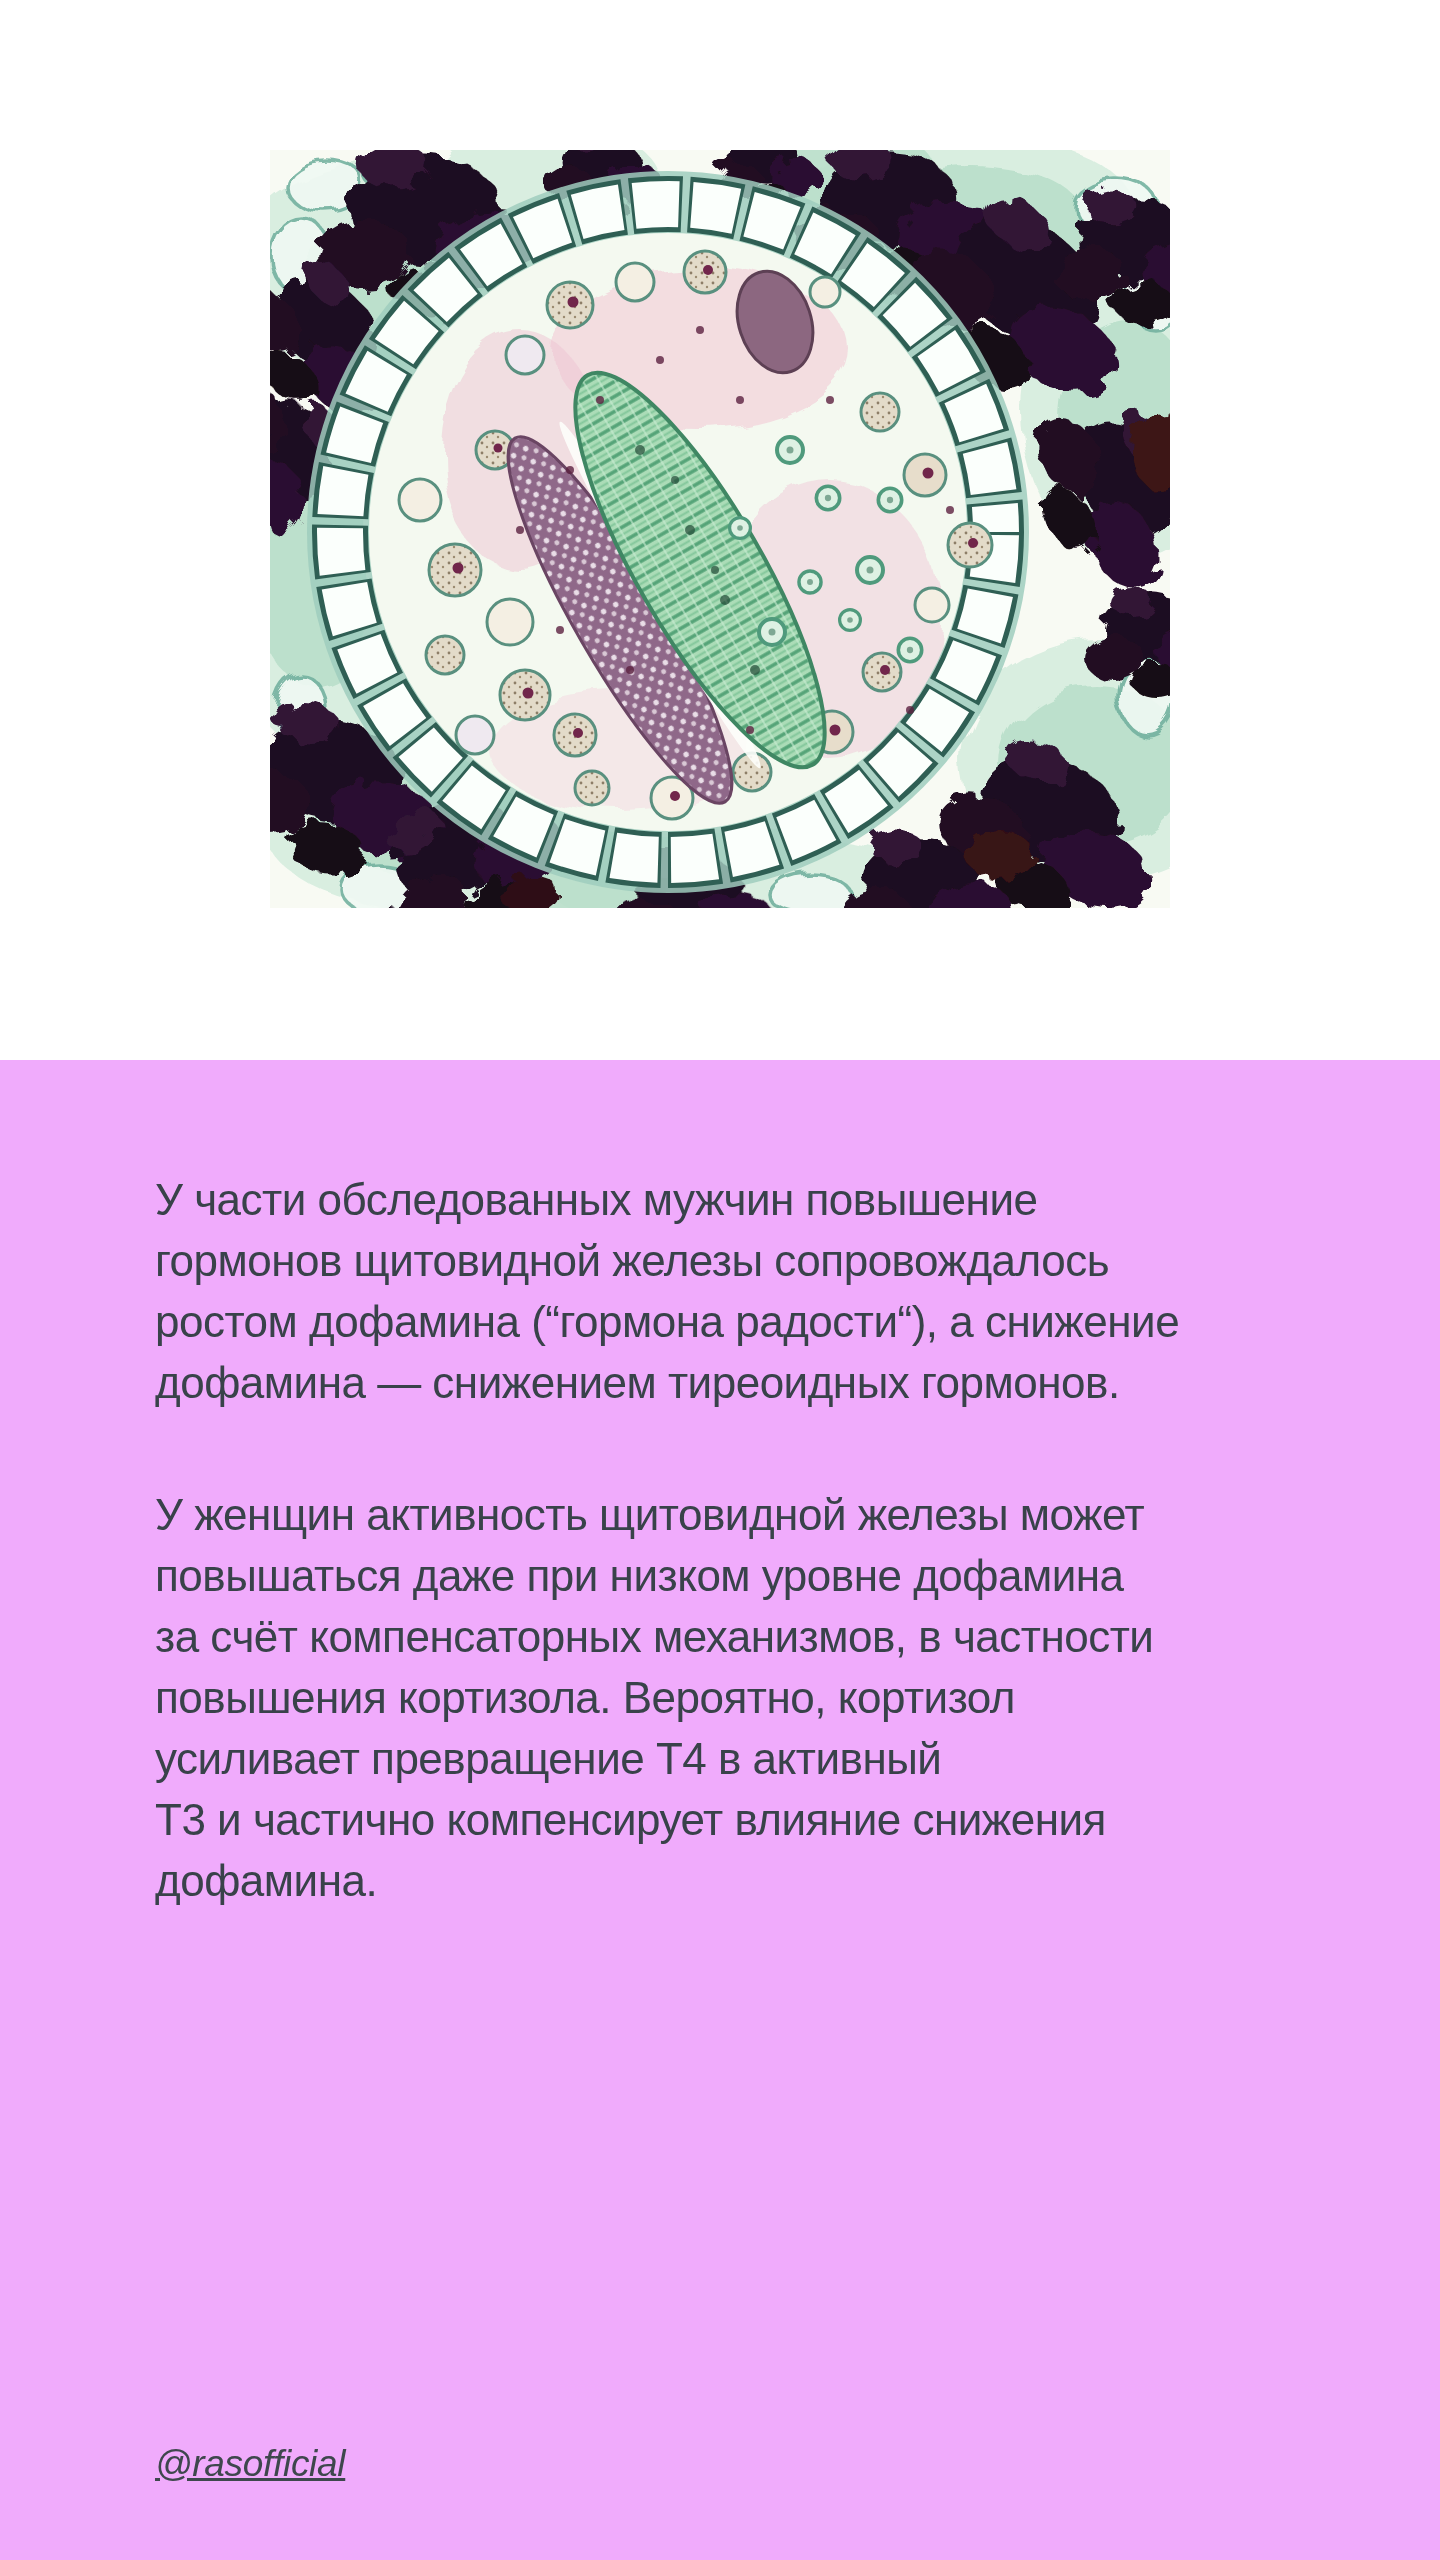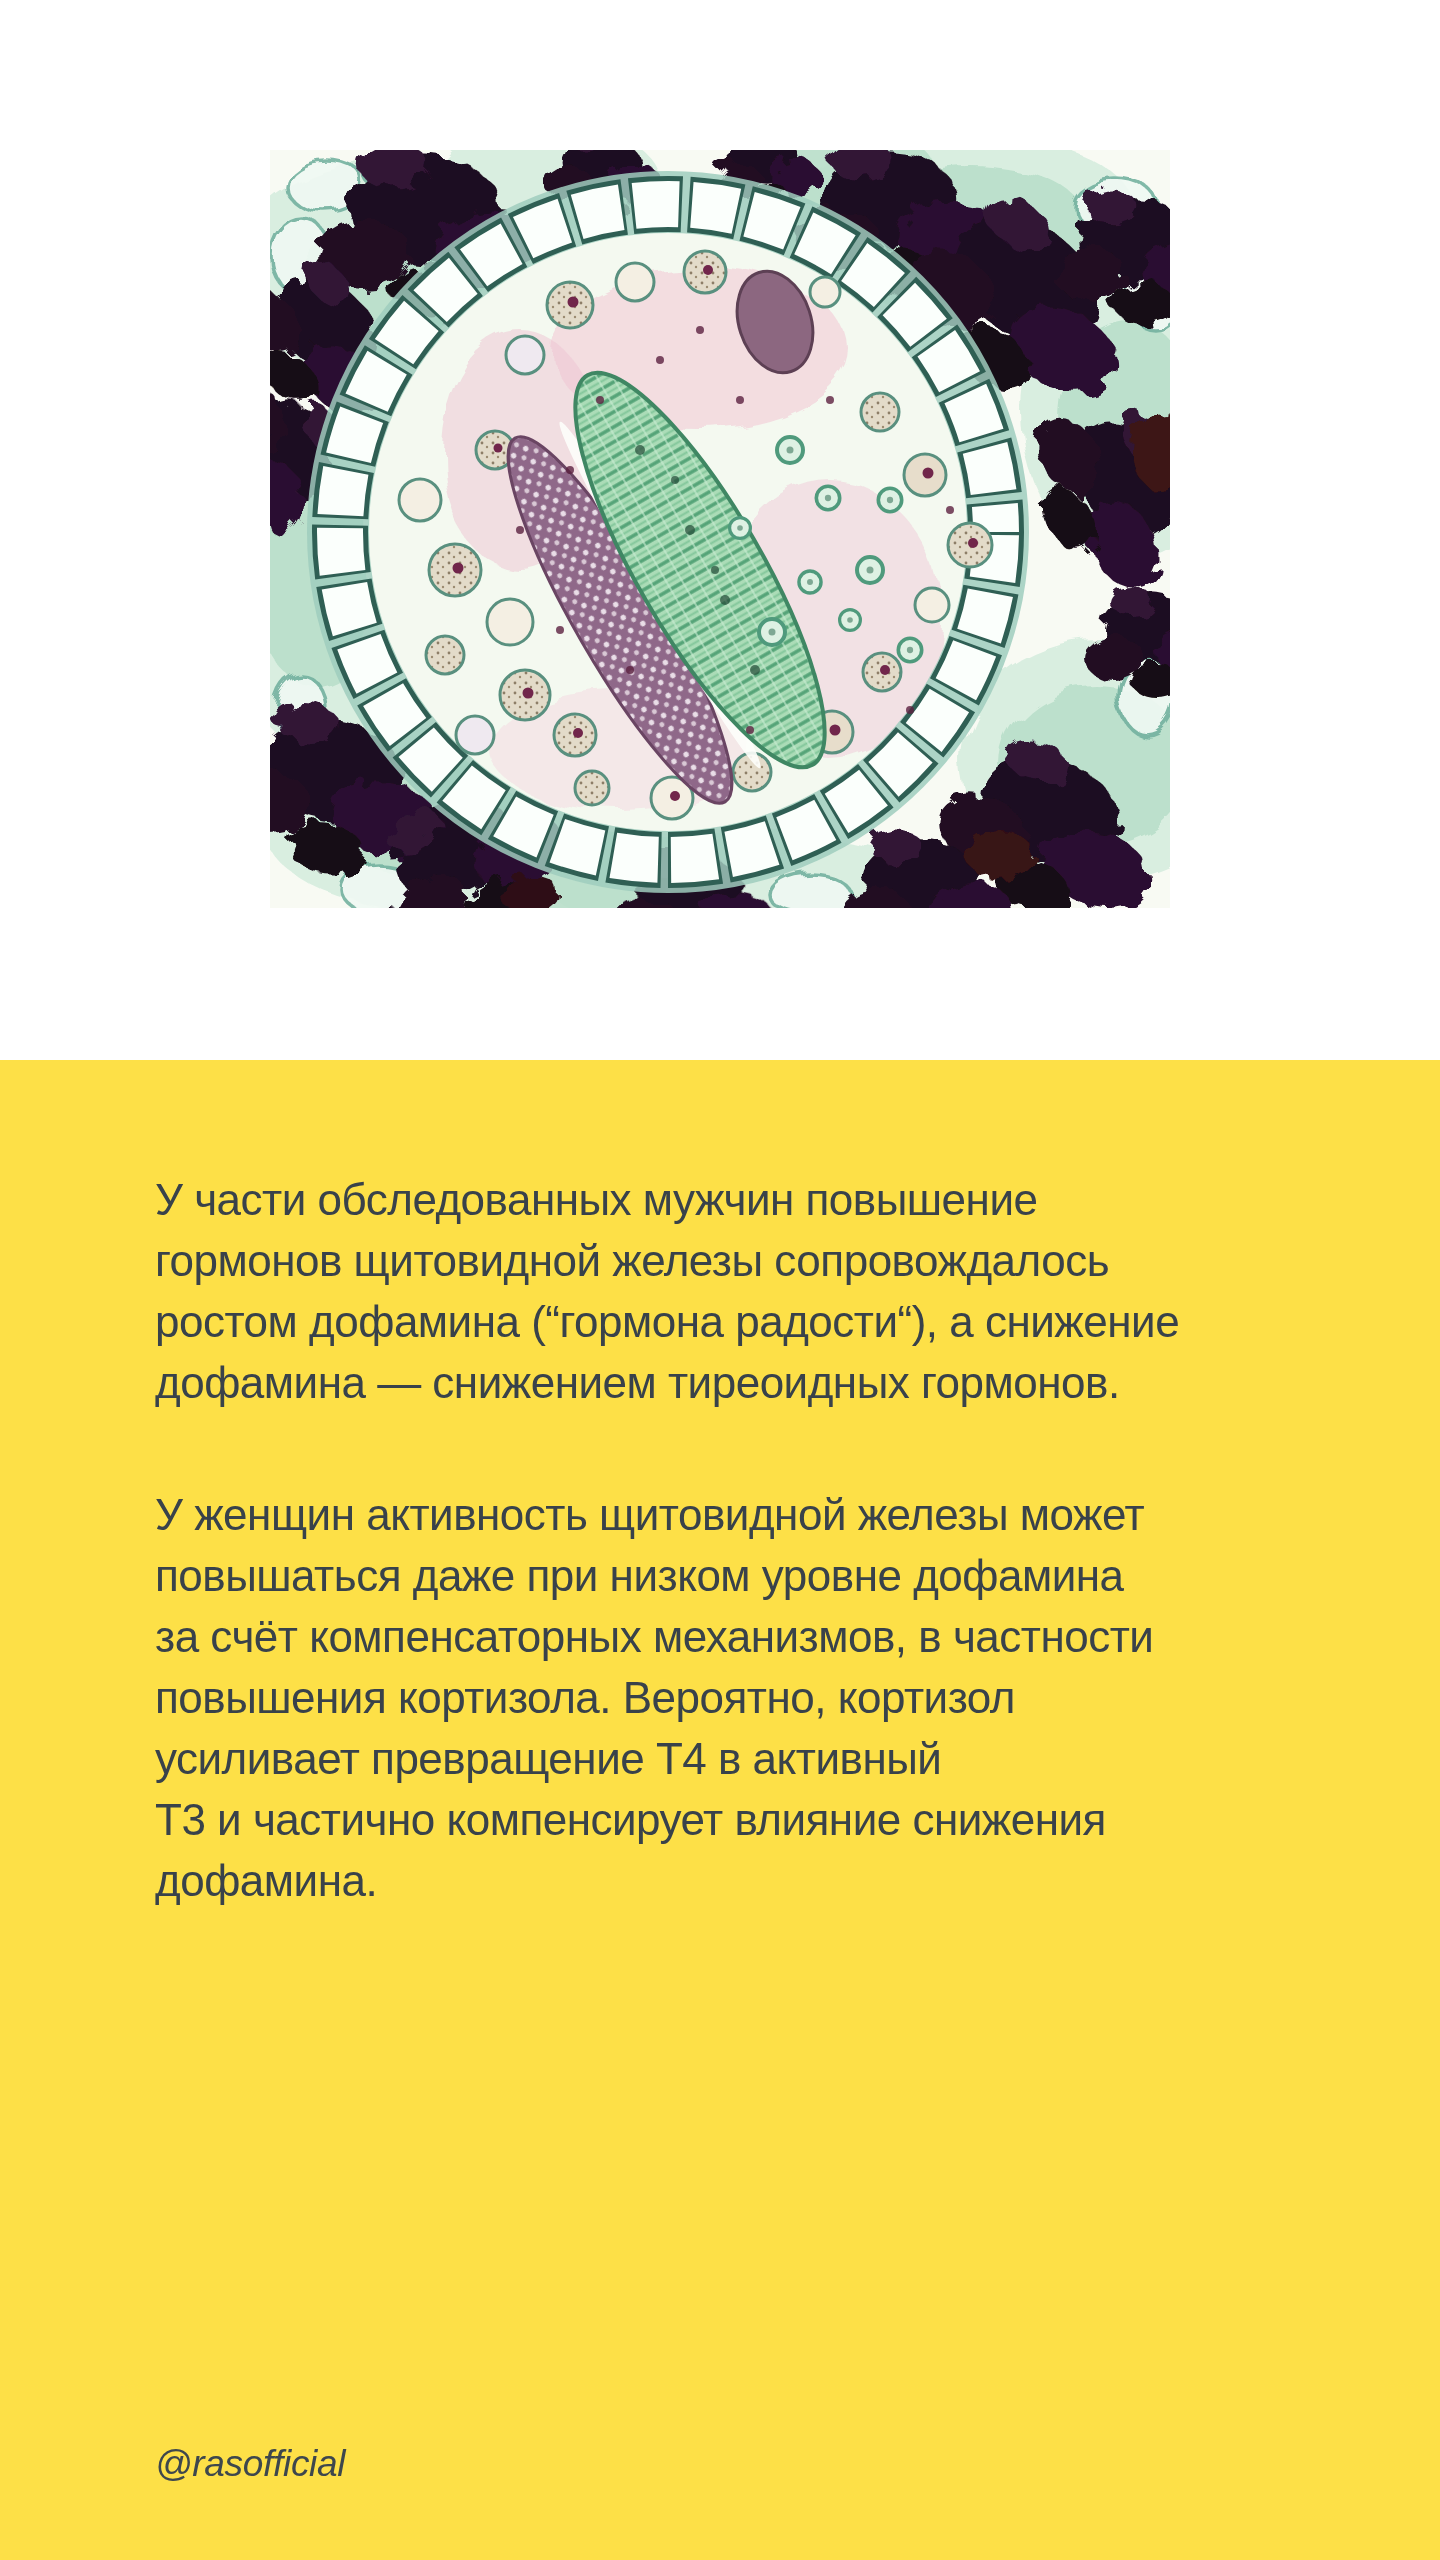--- a/index.html
+++ b/index.html
@@ -12,39 +12,40 @@
   }
   .hero{height:1060px;background:#ffffff;}
   .micrograph{
     margin:0;padding-top:150px;
     display:flex;justify-content:center;
   }
   .micrograph svg{width:900px;height:758px;display:block;}
   .card{
     position:absolute;left:0;top:1060px;
     width:1440px;height:1500px;
-    background:#fde047;
+    background:#f0abfc;
     box-sizing:border-box;
     padding:109px 90px 0 155px;
   }
   .para{
     margin:0 0 71px 0;
     font-size:44px;
     line-height:61px;
     letter-spacing:-0.5px;
     color:#39424a;
     white-space:pre-line;
     max-width:1195px;
   }
   .handle{
     position:absolute;left:155px;bottom:75px;
     font-style:italic;
     font-size:37px;
     letter-spacing:-0.3px;
     color:#3e474d;
+    text-decoration:underline;
   }
 </style>
 </head>
 <body>
 
 <div class="page">
 
   <section class="hero">
     <figure class="micrograph" role="img" aria-label="Stained microscope cross-section of plant tissue: central green vascular bundle ringed by white cells, dark purple cell clusters around the outside">
       <svg viewBox="0 0 900 758" xmlns="http://www.w3.org/2000/svg">

